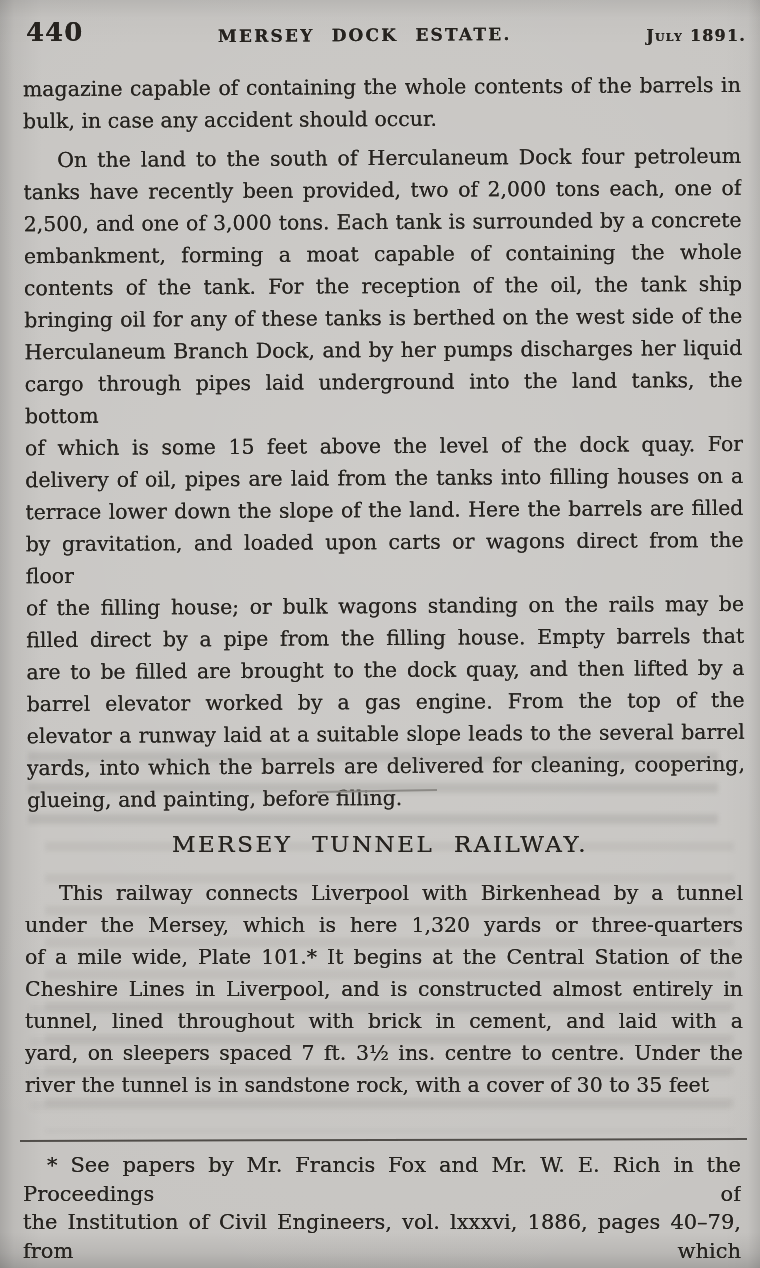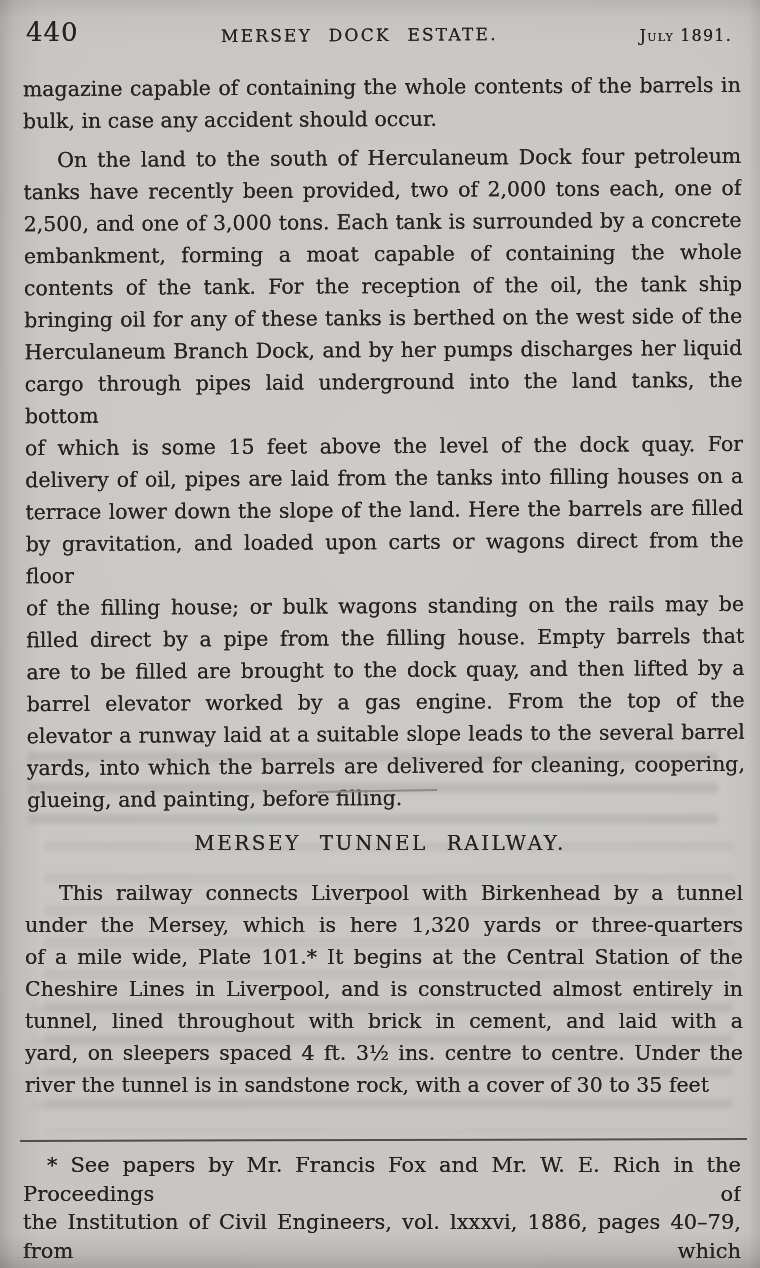--- a/index.html
+++ b/index.html
@@ -15,22 +15,22 @@
       radial-gradient(ellipse 120% 90% at 52% 40%, rgba(255,255,255,0.11), rgba(0,0,0,0) 72%),
       linear-gradient(90deg, rgba(0,0,0,0.15) 0px, rgba(0,0,0,0.05) 14px, rgba(0,0,0,0) 42px),
       linear-gradient(270deg, rgba(0,0,0,0.10) 0px, rgba(0,0,0,0.02) 12px, rgba(0,0,0,0) 36px),
       linear-gradient(180deg, rgba(0,0,0,0.09) 0px, rgba(0,0,0,0.02) 18px, rgba(0,0,0,0) 46px),
       linear-gradient(0deg, rgba(0,0,0,0.17) 0px, rgba(0,0,0,0.07) 15px, rgba(0,0,0,0) 36px);
   }
   .ink { text-shadow: 0 0 0.6px rgba(32,29,25,0.85); }
 
   
   .header {
-    position: absolute; top: 16px; left: 26px; right: 28px;
-    display: flex; justify-content: space-between; align-items: baseline;
+    position: absolute; top: 16px; left: 26px; right: 14px;
+    display: flex; justify-content: space-between; align-items: baseline; font-weight: bold;
   }
   .page-number { font-size: 26px; letter-spacing: 1px; }
   .running-title {
     font-size: 17px; letter-spacing: 2.2px; word-spacing: 9px;
     margin-top: 6px; transform: rotate(-0.4deg);
   }
   .issue-date {
     font-size: 16px; font-variant: small-caps; letter-spacing: 1.2px;
     margin-top: 10px;
   }
@@ -47,21 +47,21 @@
 
   
   .divider {
     position: absolute; top: 790px; left: 317px; width: 120px; height: 1.5px;
     background: #8c8a86; transform: rotate(-0.9deg);
   }
 
   
   .heading {
     position: absolute; top: 831px; left: 0; right: 0; margin: 0;
-    text-align: center; font-size: 20px; font-weight: normal;
+    text-align: center; font-size: 23px; font-weight: normal;
     letter-spacing: 2.5px; word-spacing: 10px;
   }
 
   
   .footrule {
     position: absolute; top: 1139px; left: 20px; right: 13px; height: 2px;
     background: #504d49; transform: rotate(-0.15deg);
   }
   .footnote { position: absolute; top: 1151px; left: 23px; right: 19px; }
   .footnote .para { font-size: 21px; line-height: 28.5px; }
@@ -132,21 +132,21 @@
 
   <h2 class="heading ink">MERSEY TUNNEL RAILWAY.</h2>
 
   <div class="textblock lower">
     <div class="para ink">
         <div class="line indent">This railway connects Liverpool with Birkenhead by a tunnel</div>
         <div class="line">under the Mersey, which is here 1,320 yards or three-quarters</div>
         <div class="line">of a mile wide, Plate 101.*   It begins at the Central Station of the</div>
         <div class="line">Cheshire Lines in Liverpool, and is constructed almost entirely in</div>
         <div class="line">tunnel, lined throughout with brick in cement, and laid with a</div>
-        <div class="line">yard, on sleepers spaced 4 ft. 3½ ins. centre to centre.  Under the</div>
+        <div class="line">yard, on sleepers spaced 7 ft. 3½ ins. centre to centre.  Under the</div>
         <div class="line last">river the tunnel is in sandstone rock, with a cover of 30 to 35 feet</div>
       </div>
   </div>
 
   <div class="footrule"></div>
 
   <div class="footnote">
     <div class="para ink">
         <div class="line indent">* See papers by Mr. Francis Fox and Mr. W. E. Rich in the  Proceedings of</div>
         <div class="line">the  Institution of Civil Engineers, vol. lxxxvi, 1886, pages 40–79, from which</div>

